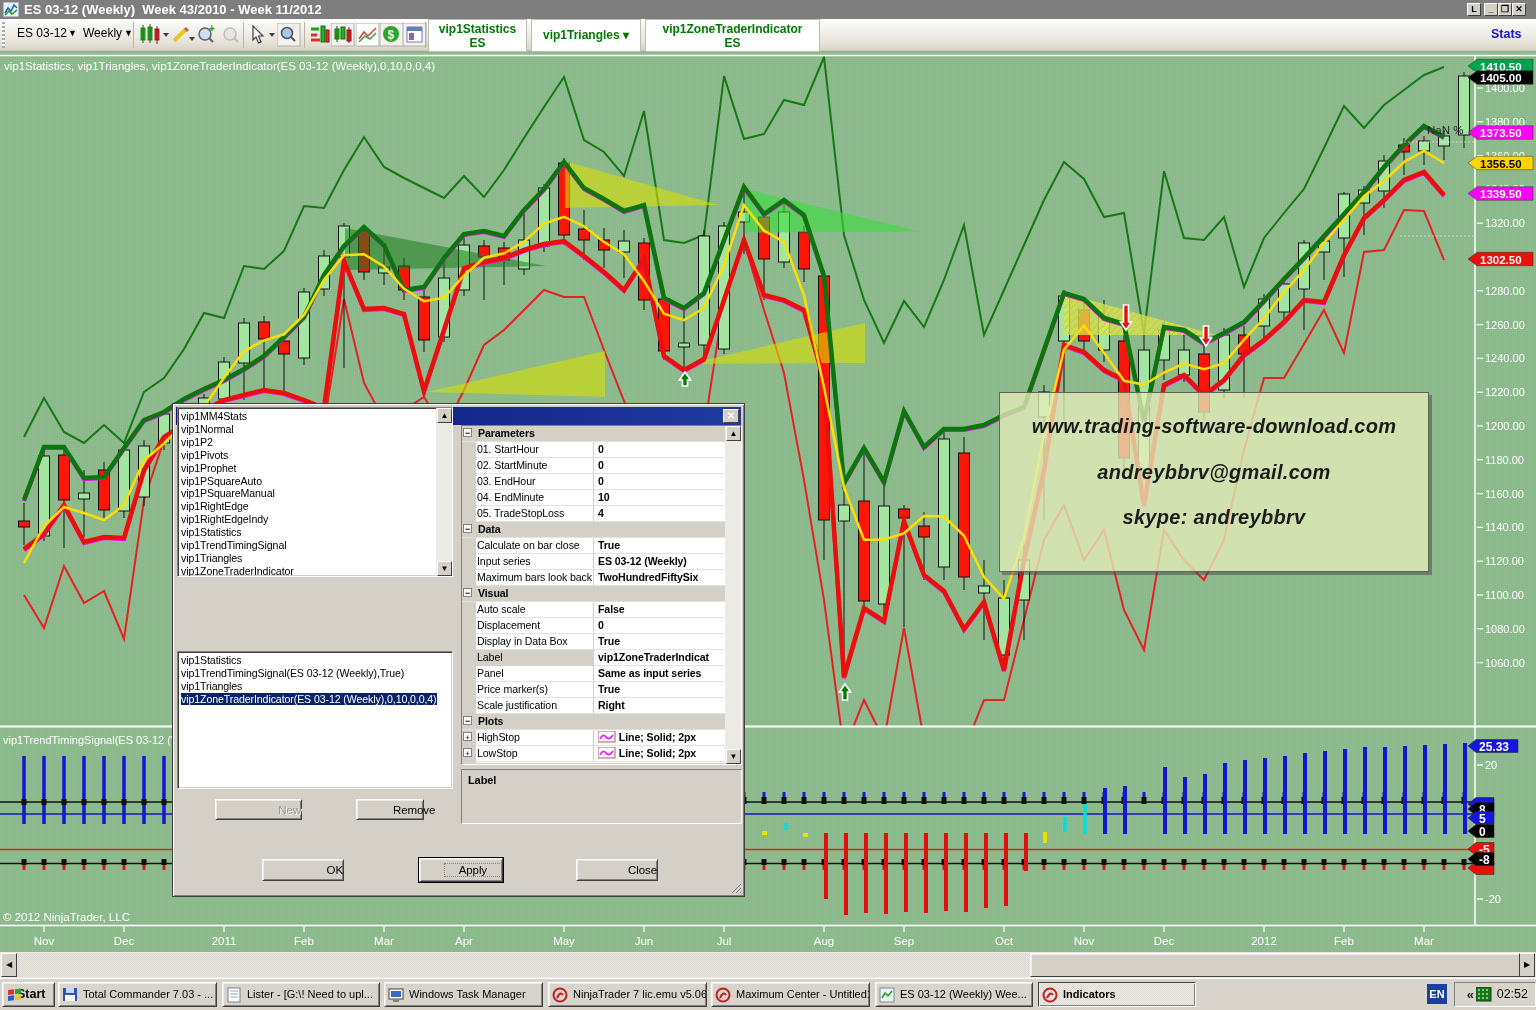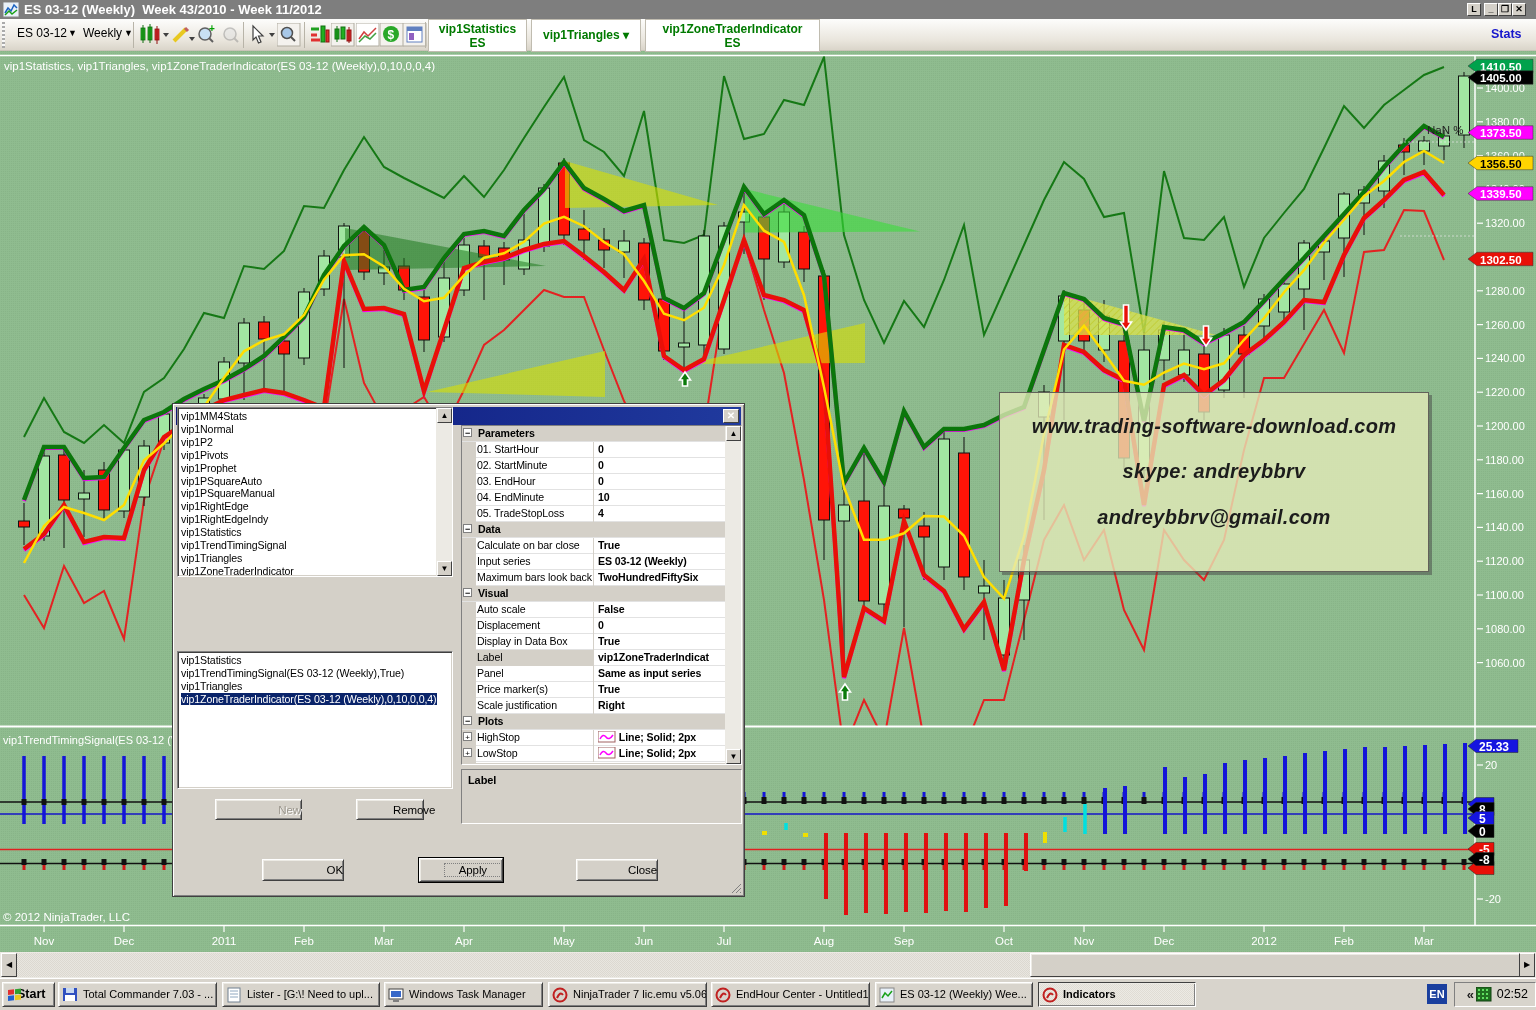--- a/index.html
+++ b/index.html
@@ -755,22 +755,22 @@
     </svg>
  <div class="sep" style="left:425px"></div>
  <div class="tab" style="left:428px;width:99px;padding-top:2px;line-height:14px;">vip1Statistics<br>ES</div>
  <div class="tab" style="left:531px;width:110px;line-height:31px;">vip1Triangles&nbsp;▾</div>
  <div class="tab" style="left:645px;width:175px;padding-top:2px;line-height:14px;">vip1ZoneTraderIndicator<br>ES</div>
  <span class="tbtxt" style="left:1491px;top:8px;color:#1515CC;font-weight:bold;font-size:12.5px">Stats</span>
 </div>
 
 <div id="ibox">
   <div style="margin-top:23px">www.trading-software-download.com</div>
+  <div style="margin-top:26px">andreybbrv@gmail.com</div>
   <div style="margin-top:25px">skype: andreybbrv</div>
-  <div style="margin-top:26px">andreybbrv@gmail.com</div>
 </div>
 
 <div id="dlg">
   <div id="dlgtitle">Indicators<div id="dlgclose">✕</div></div>
 
   <div class="lbox" style="left:4px;top:3px;width:276px;height:170px;overflow:hidden;">
     <div style="padding:2px 0 0 3px;line-height:12.9px;font-size:10.6px;">vip1MM4Stats<br>vip1Normal<br>vip1P2<br>vip1Pivots<br>vip1Prophet<br>vip1PSquareAuto<br>vip1PSquareManual<br>vip1RightEdge<br>vip1RightEdgeIndy<br>vip1Statistics<br>vip1TrendTimingSignal<br>vip1Triangles<br>vip1ZoneTraderIndicator<br>ViperLines<br>VMA<br>VOL<br>VOLColored</div>
     <div class="sb" style="right:0;top:0;width:16px;height:100%;background:#ECEAE4;"></div>
     <div class="sbtn" style="right:0;top:0;">▲</div>
     <div class="sbtn" style="right:0;bottom:0;">▼</div>
@@ -946,21 +946,21 @@
     <svg class="abs" style="left:388px;top:8px" width="16" height="16">
       <rect x="1" y="2" width="14" height="10" fill="#fff" stroke="#404040"></rect>
       <rect x="3" y="4" width="10" height="6" fill="#3868C8"></rect>
       <rect x="5" y="13" width="6" height="2" fill="#808080"></rect>
     </svg>
     <div class="tkbtn" style="left:548px;width:159px;">NinjaTrader 7 lic.emu v5.06</div>
     <svg class="abs" style="left:552px;top:8px" width="16" height="16">
       <circle cx="8" cy="8" r="6.5" fill="none" stroke="#C02020" stroke-width="2"></circle>
       <path d="M5 11 Q8 4 11 8" fill="none" stroke="#C02020" stroke-width="2"></path>
     </svg>
-    <div class="tkbtn" style="left:711px;width:159px;">EndHour Center - Untitled1</div>
+    <div class="tkbtn" style="left:711px;width:159px;">Maximum Center - Untitled1</div>
     <svg class="abs" style="left:715px;top:8px" width="16" height="16">
       <circle cx="8" cy="8" r="6.5" fill="none" stroke="#C02020" stroke-width="2"></circle>
       <path d="M5 11 Q8 4 11 8" fill="none" stroke="#C02020" stroke-width="2"></path>
     </svg>
     <div class="tkbtn" style="left:875px;width:158px;">ES 03-12 (Weekly)  Wee...</div>
     <svg class="abs" style="left:879px;top:8px" width="16" height="16">
       <rect x="1" y="1" width="14" height="14" fill="#E8F0F8" stroke="#888"></rect>
       <polyline points="3,11 6,6 9,9 13,4" fill="none" stroke="#18A018" stroke-width="1.5"></polyline>
     </svg>
     <div class="tkbtn" style="left:1038px;width:158px;background:repeating-conic-gradient(#ECEAE4 0% 25%, #E0DCD4 0% 50%) 0 0/2px 2px;border-color:#404040 #fff #fff #404040;font-weight:bold;">Indicators</div>

